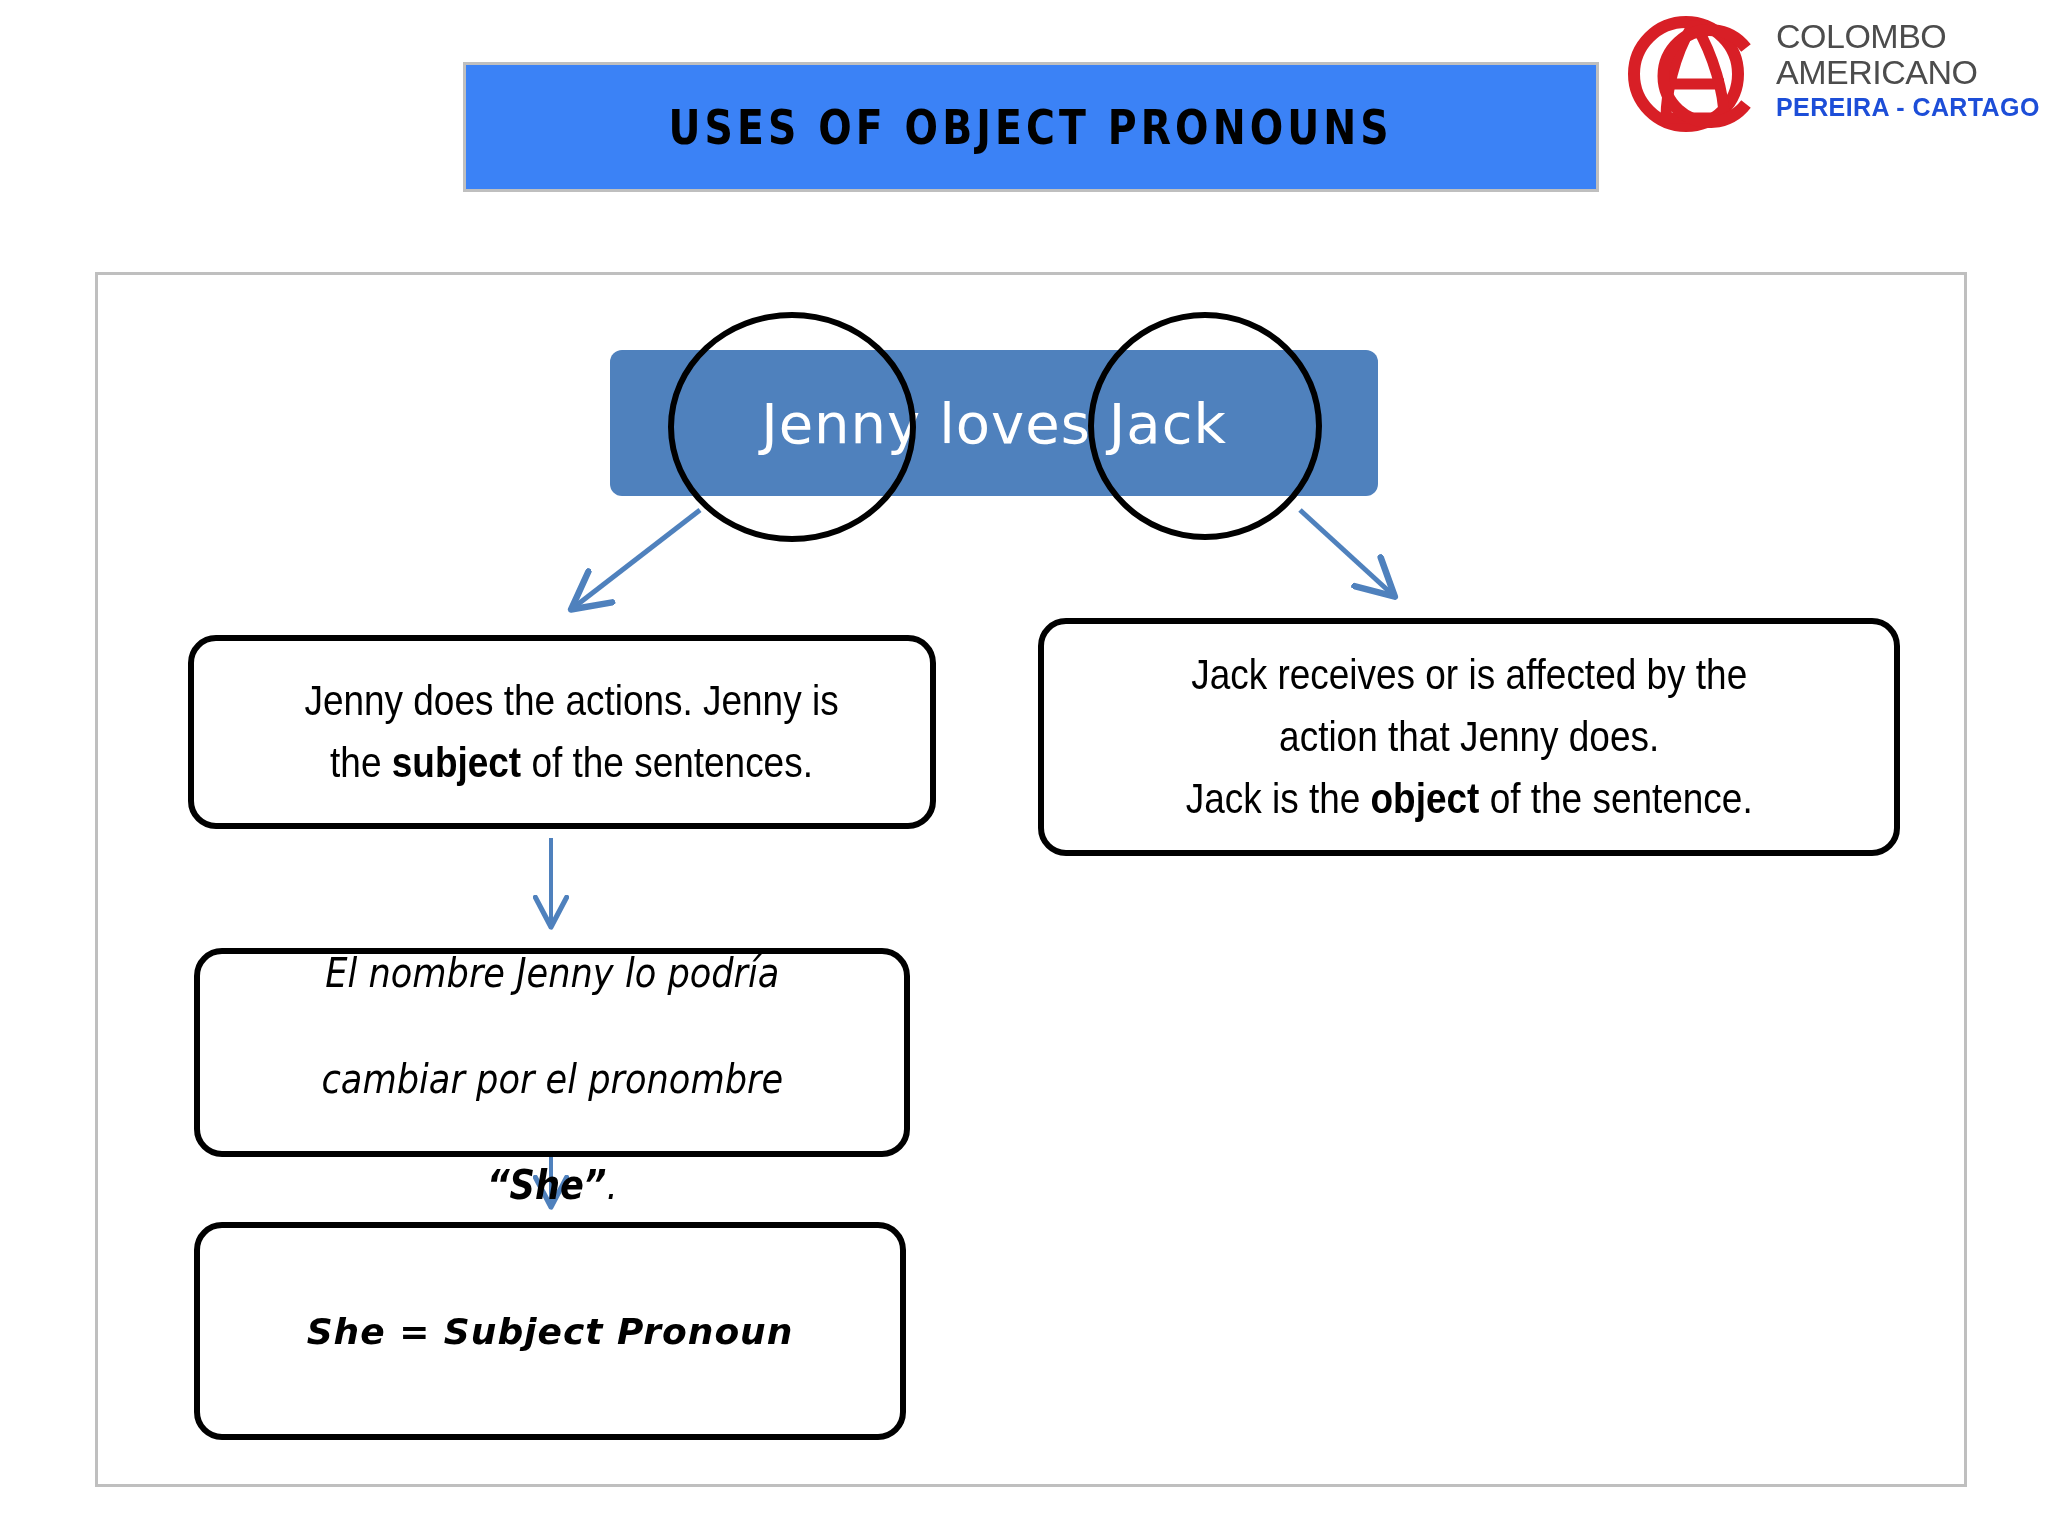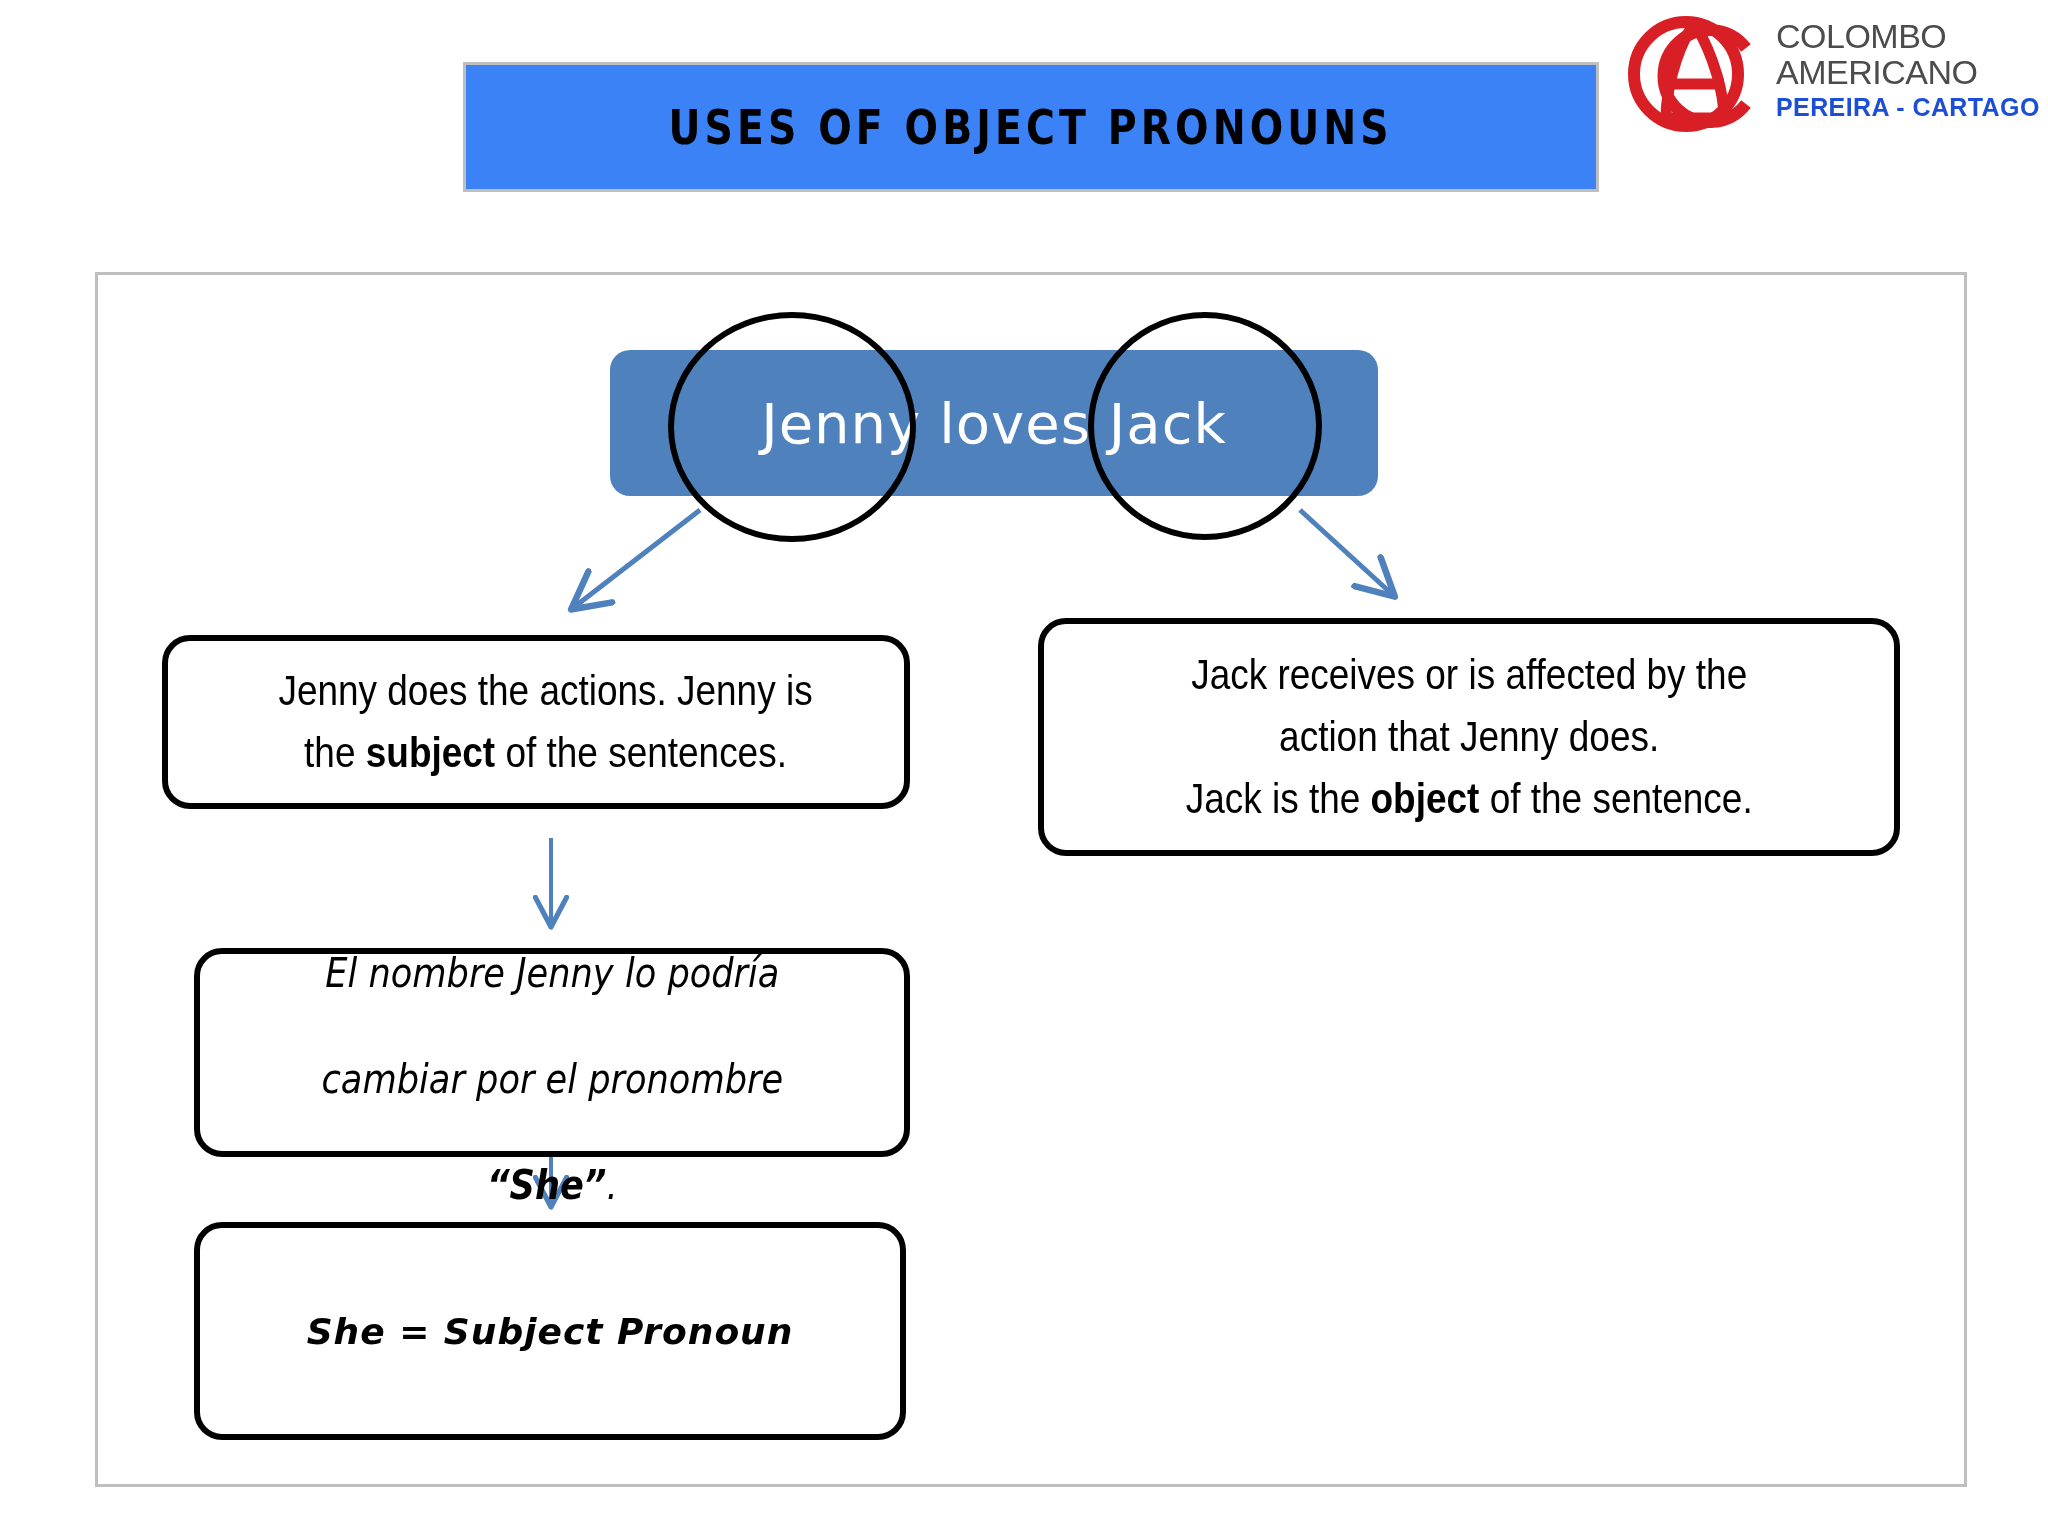--- a/index.html
+++ b/index.html
@@ -101,21 +101,21 @@
   }
 
   
   .banner {
     position: absolute;
     left: 610px;
     top: 350px;
     width: 768px;
     height: 146px;
     background: #4f81bd;
-    border-radius: 20px;
+    border-radius: 12px;
     display: flex;
     align-items: center;
     justify-content: center;
   }
   .banner-text {
     font-family: "DejaVu Sans", sans-serif;
     font-weight: 400;
     font-size: 56px;
     color: #ffffff;
     letter-spacing: 1px;
@@ -166,24 +166,24 @@
     border: 6px solid #000000;
     border-radius: 28px;
     background: #ffffff;
     box-sizing: border-box;
     display: flex;
     align-items: center;
     justify-content: center;
     text-align: center;
   }
   .box-subject {
-    left: 162px;
+    left: 188px;
     top: 635px;
     width: 748px;
-    height: 174px;
+    height: 194px;
     padding-left: 20px;
   }
   .box-object {
     left: 1038px;
     top: 618px;
     width: 862px;
     height: 238px;
   }
   .box-spanish {
     left: 194px;

